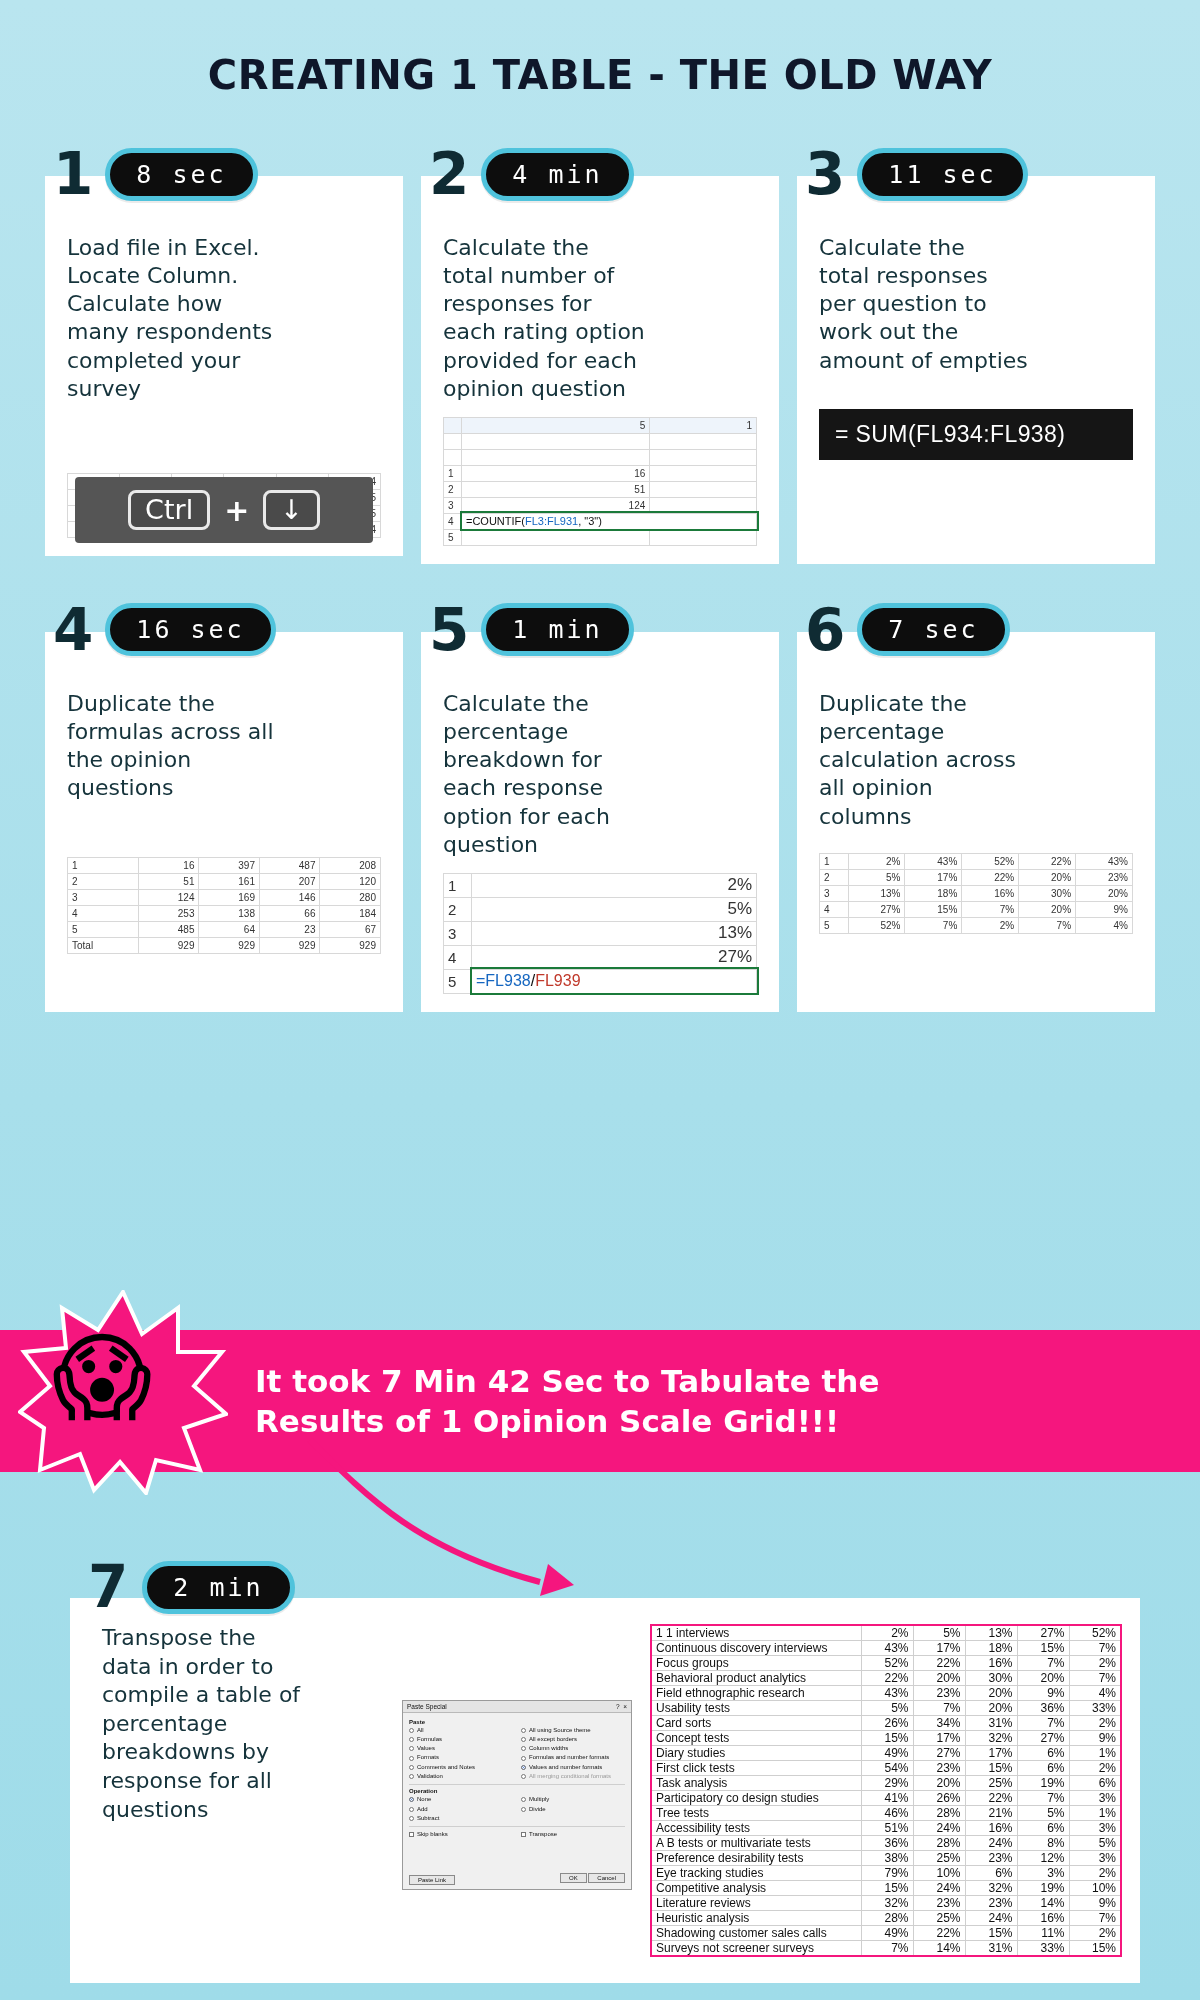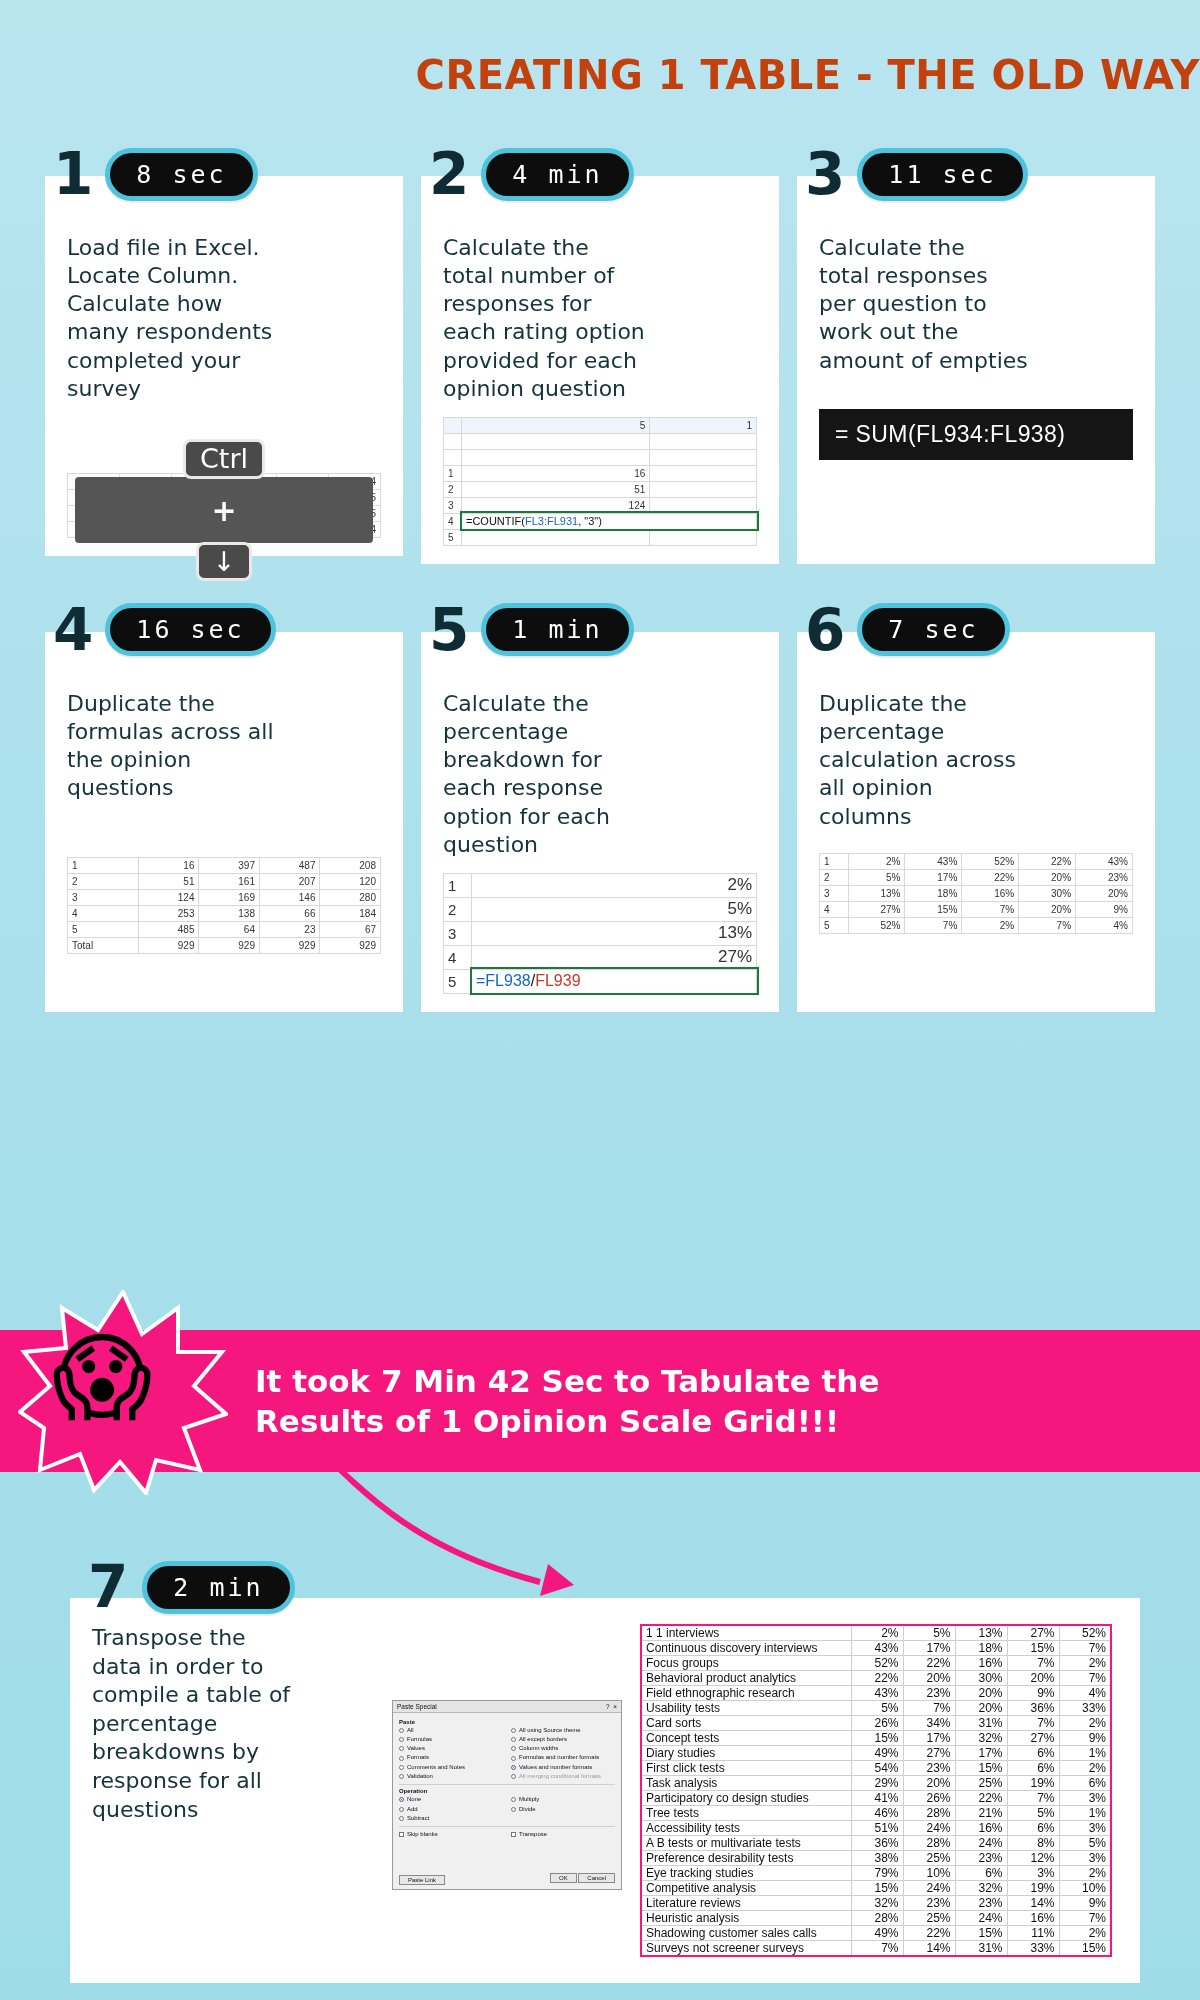--- a/index.html
+++ b/index.html
@@ -8,26 +8,26 @@
     width: 1200px;
     min-height: 2000px;
     background: linear-gradient(#b9e5ef, #a8dfeb 55%, #9fdce9);
     font-family: "DejaVu Sans", sans-serif;
     position: relative;
     overflow: hidden;
   }
 
   
   .title {
-    text-align: right;
+    text-align: center;
     font-family: "DejaVu Sans", sans-serif;
     font-weight: bold;
     font-size: 40px;
     letter-spacing: 0.5px;
-    color: #c2410c;
+    color: #0f172a;
     padding-top: 52px;
   }
 
   
   .grid {
     width: 1110px;
     margin: 38px auto 0 auto;
     display: grid;
     grid-template-columns: repeat(3, 1fr);
     column-gap: 18px;
@@ -111,21 +111,20 @@
   .kb-bar {
     position: absolute;
     left: 8px; right: 8px; top: 18px;
     height: 66px;
     background: #555;
     border-radius: 4px;
     display: flex;
     align-items: center;
     justify-content: center;
     gap: 14px;
-    flex-direction: column;
   }
   .key {
     background: #4a4a4a;
     border: 3px solid #e9e9e9;
     border-radius: 8px;
     color: #ffffff;
     font-family: "DejaVu Sans", sans-serif;
     font-size: 27px;
     padding: 2px 14px;
     line-height: 1.1;
@@ -207,20 +206,21 @@
   .step7-card {
     position: absolute;
     left: 70px;
     top: 1598px;
     width: 1070px;
     height: 385px;
     background: #ffffff;
     display: flex;
     padding: 26px 18px 18px 22px;
     gap: 10px;
+    justify-content: flex-end;
   }
   .s7-text {
     width: 290px;
     font-size: 22px;
     line-height: 1.3;
     color: #15333b;
     white-space: pre-line;
   }
 
   

